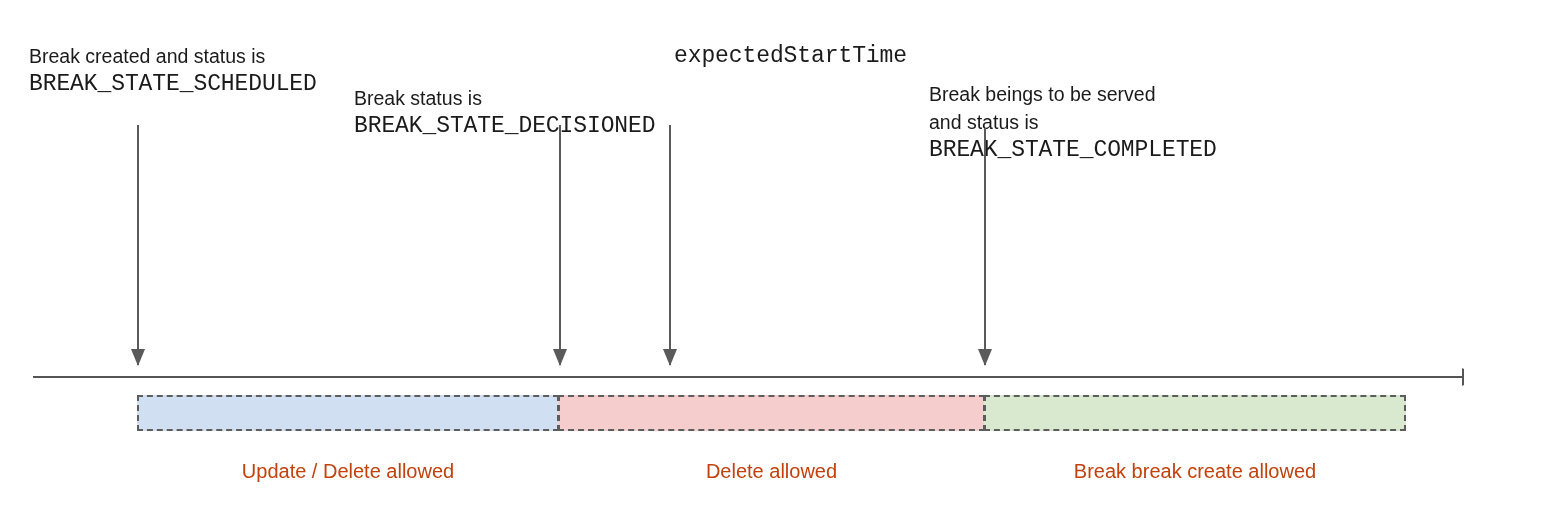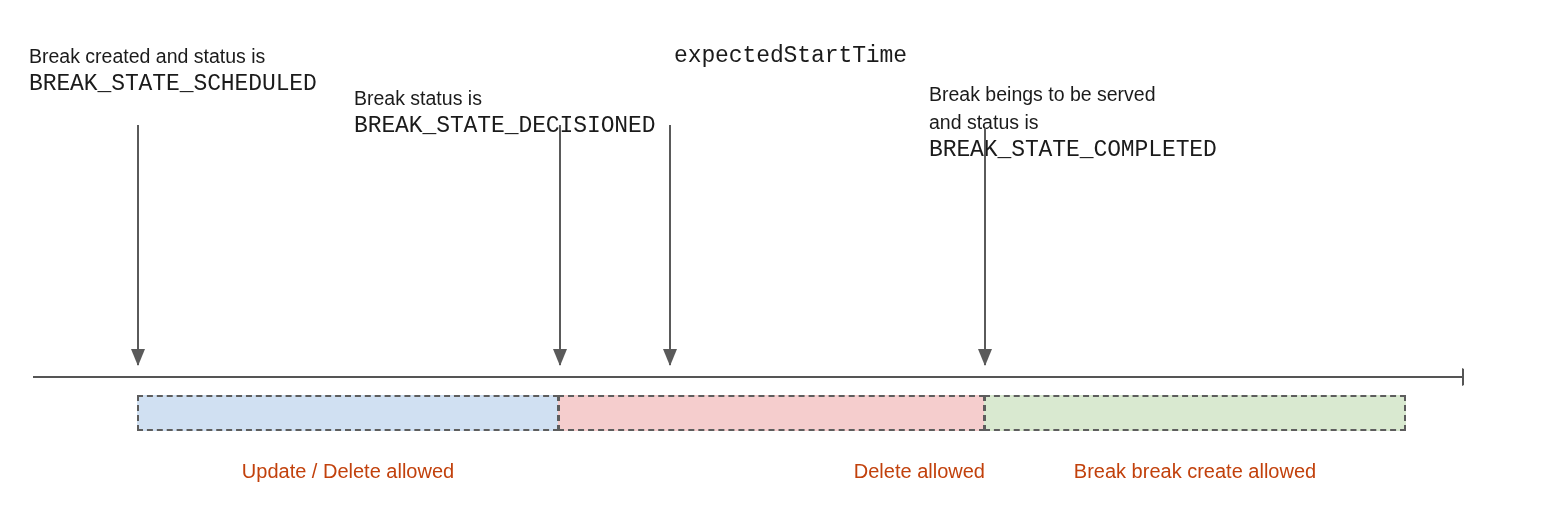--- a/index.html
+++ b/index.html
@@ -108,21 +108,21 @@
   .phase-caption {
     position: absolute;
     top: 460px;
     font-size: 20px;
     color: #c2410c;
     text-align: center;
     white-space: nowrap;
     font-family: "Liberation Sans", sans-serif;
   }
   #caption-0 { left: 137px; width: 422px; }
-  #caption-1 { left: 558px; width: 427px; text-align: right; }
+  #caption-1 { left: 558px; width: 427px; }
   #caption-2 { left: 984px; width: 422px; }
 </style>
 </head>
 <body>
 
 <div id="canvas">
 
   <div class="annotation" id="ann-0">
     <span class="line">Break created and status is</span>
     <span class="line mono">BREAK_STATE_SCHEDULED</span>

